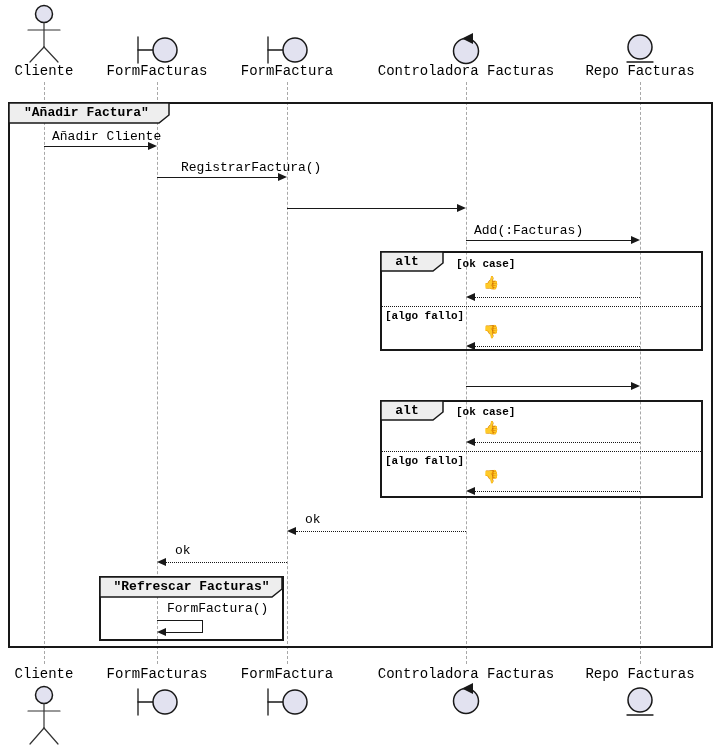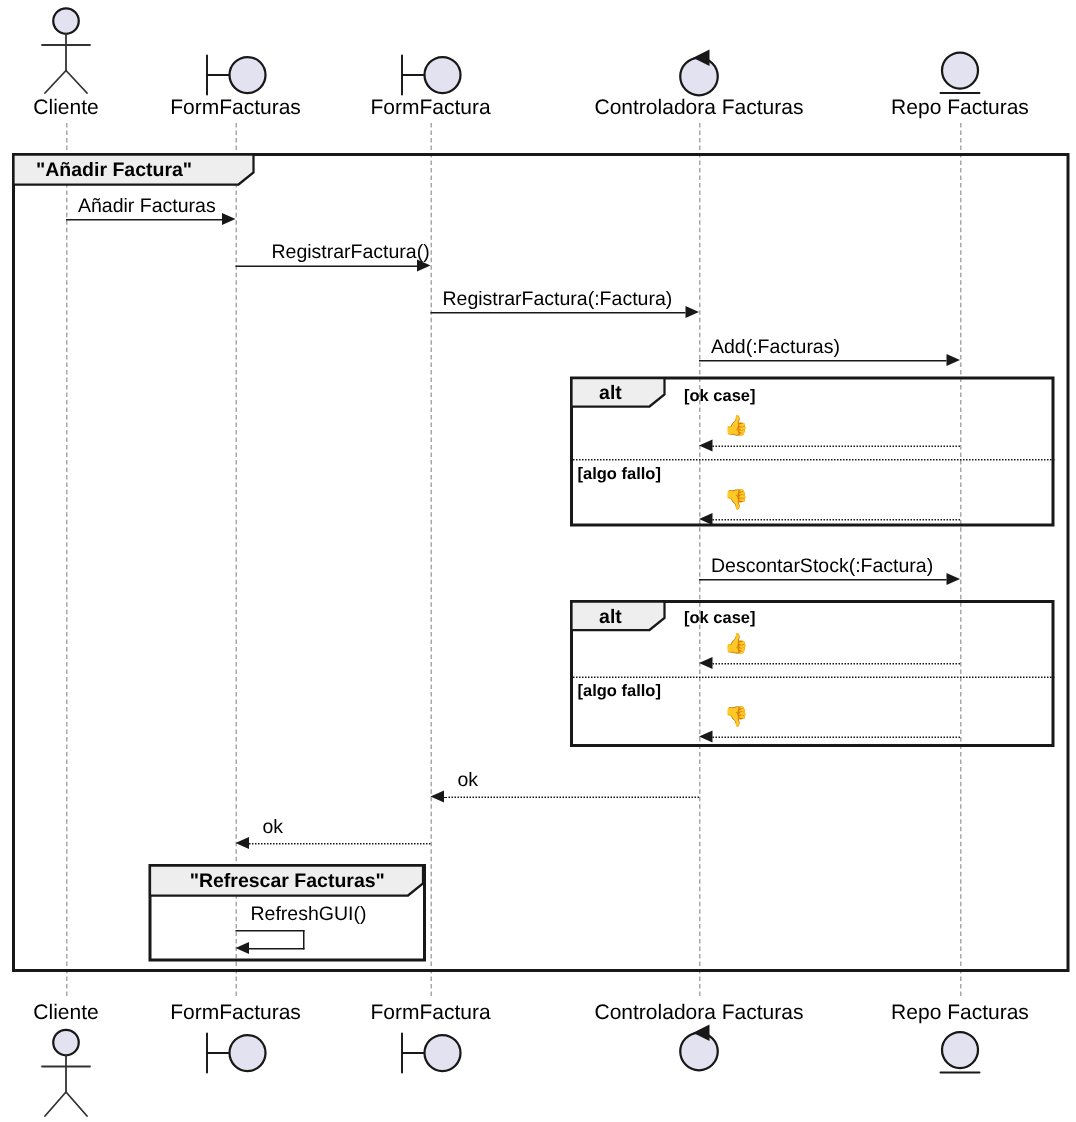--- a/index.html
+++ b/index.html
@@ -1,20 +1,20 @@
 <!DOCTYPE html>
 <html><head>
 <meta charset="utf-8">
 <style>
   * { box-sizing: border-box; margin: 0; padding: 0; }
   body { background: #fff; font-family: "DejaVu Sans", sans-serif; }
   .canvas {
     position: relative; width: 717px; height: 748px;
     background: #fff; color: #000; overflow: hidden;
-    font-family: Liberation Sans, sans-serif;
+    font-family: Liberation Mono, monospace;
   }
   .lifeline { position: absolute; top: 82px; height: 582px; width: 0; border-left: 1px dashed #A8A8A8; z-index: 1; }
   .plabel { position: absolute; text-align: center; font-size: 14px; line-height: 17px; white-space: nowrap; z-index: 3; }
   .icon { position: absolute; z-index: 3; }
   .frame { position: absolute; border: 2px solid #181818; background: transparent; z-index: 2; }
   .tabsvg { position: absolute; z-index: 4; }
   .tabtext { position: absolute; font-weight: bold; font-size: 13px; line-height: 17px; white-space: nowrap; z-index: 5; }
   .guard { position: absolute; font-weight: bold; font-size: 11px; line-height: 14px; white-space: nowrap; z-index: 5; }
   .divider { position: absolute; height: 0; border-top: 1px dotted #181818; z-index: 4; }
   .msg { position: absolute; font-size: 13px; line-height: 16px; white-space: nowrap; z-index: 5; }
@@ -67,29 +67,28 @@
   <div class="plabel" style="left:217px;top:63px;width:140px">FormFactura</div>
   <div class="plabel" style="left:376px;top:63px;width:180px">Controladora Facturas</div>
   <div class="plabel" style="left:550px;top:63px;width:180px">Repo Facturas</div>
 
   <div class="frame" style="left:8px;top:102px;width:705px;height:546px"></div>
   <svg class="tabsvg" style="left:8px;top:102px" width="165" height="23">
     <polygon points="1,1 161,1 161,13 151,21 1,21" fill="#EEEEEE" stroke="#181818" stroke-width="1.5"></polygon>
   </svg>
   <div class="tabtext" style="left:24px;top:104px">"Añadir Factura"</div>
 
-  <div class="msg" style="left:52px;top:129px">Añadir Facturas</div>
+  <div class="msg" style="left:52px;top:129px">Añadir Cliente</div>
   <div class="line" style="left:44px;top:146px;width:105px"></div>
   <div class="hr" style="left:148px;top:142px"></div>
 
   <div class="msg" style="left:181px;top:160px">RegistrarFactura()</div>
   <div class="line" style="left:157px;top:177px;width:122px"></div>
   <div class="hr" style="left:278px;top:173px"></div>
 
-  <div class="msg" style="left:295px;top:191px">RegistrarFactura(:Factura)</div>
   <div class="line" style="left:287px;top:208px;width:170px"></div>
   <div class="hr" style="left:457px;top:204px"></div>
 
   <div class="msg" style="left:474px;top:223px">Add(:Facturas)</div>
   <div class="line" style="left:466px;top:240px;width:165px"></div>
   <div class="hr" style="left:631px;top:236px"></div>
 
   <div class="frame" style="left:380px;top:251px;width:323px;height:100px"></div>
   <svg class="tabsvg" style="left:380px;top:251px" width="66" height="22">
     <polygon points="1,1 63,1 63,12 53,20 1,20" fill="#EEEEEE" stroke="#181818" stroke-width="1.5"></polygon>
@@ -101,21 +100,20 @@
   <div class="line ret" style="left:475px;top:297px;width:165px"></div>
   <div class="hl" style="left:466px;top:293px"></div>
 
   <div class="divider" style="left:380px;top:306px;width:323px"></div>
   <div class="guard" style="left:385px;top:309px">[algo fallo]</div>
 
   <div class="msg" style="left:483px;top:325px">👎</div>
   <div class="line ret" style="left:475px;top:346px;width:165px"></div>
   <div class="hl" style="left:466px;top:342px"></div>
 
-  <div class="msg" style="left:474px;top:369px">DescontarStock(:Factura)</div>
   <div class="line" style="left:466px;top:386px;width:165px"></div>
   <div class="hr" style="left:631px;top:382px"></div>
 
   <div class="frame" style="left:380px;top:400px;width:323px;height:98px"></div>
   <svg class="tabsvg" style="left:380px;top:400px" width="66" height="22">
     <polygon points="1,1 63,1 63,12 53,20 1,20" fill="#EEEEEE" stroke="#181818" stroke-width="1.5"></polygon>
   </svg>
   <div class="tabtext" style="left:380px;top:402px;width:54px;text-align:center">alt</div>
   <div class="guard" style="left:456px;top:405px">[ok case]</div>
 
@@ -137,21 +135,21 @@
   <div class="msg" style="left:175px;top:543px">ok</div>
   <div class="line ret" style="left:166px;top:562px;width:121px"></div>
   <div class="hl" style="left:157px;top:558px"></div>
 
   <div class="frame" style="left:99px;top:576px;width:185px;height:65px"></div>
   <svg class="tabsvg" style="left:99px;top:576px" width="186" height="23">
     <polygon points="1,1 183,1 183,13 173,21 1,21" fill="#EEEEEE" stroke="#181818" stroke-width="1.5"></polygon>
   </svg>
   <div class="tabtext" style="left:99px;top:578px;width:185px;text-align:center">"Refrescar Facturas"</div>
 
-  <div class="msg" style="left:167px;top:601px">RefreshGUI()</div>
+  <div class="msg" style="left:167px;top:601px">FormFactura()</div>
   <div class="line" style="left:157px;top:620px;width:46px"></div>
   <div class="vline" style="left:202px;top:620px;height:13px"></div>
   <div class="line" style="left:166px;top:632px;width:37px"></div>
   <div class="hl" style="left:157px;top:628px"></div>
 
   <div class="plabel" style="left:0;top:666px;width:88px">Cliente</div>
   <div class="plabel" style="left:87px;top:666px;width:140px">FormFacturas</div>
   <div class="plabel" style="left:217px;top:666px;width:140px">FormFactura</div>
   <div class="plabel" style="left:376px;top:666px;width:180px">Controladora Facturas</div>
   <div class="plabel" style="left:550px;top:666px;width:180px">Repo Facturas</div>

